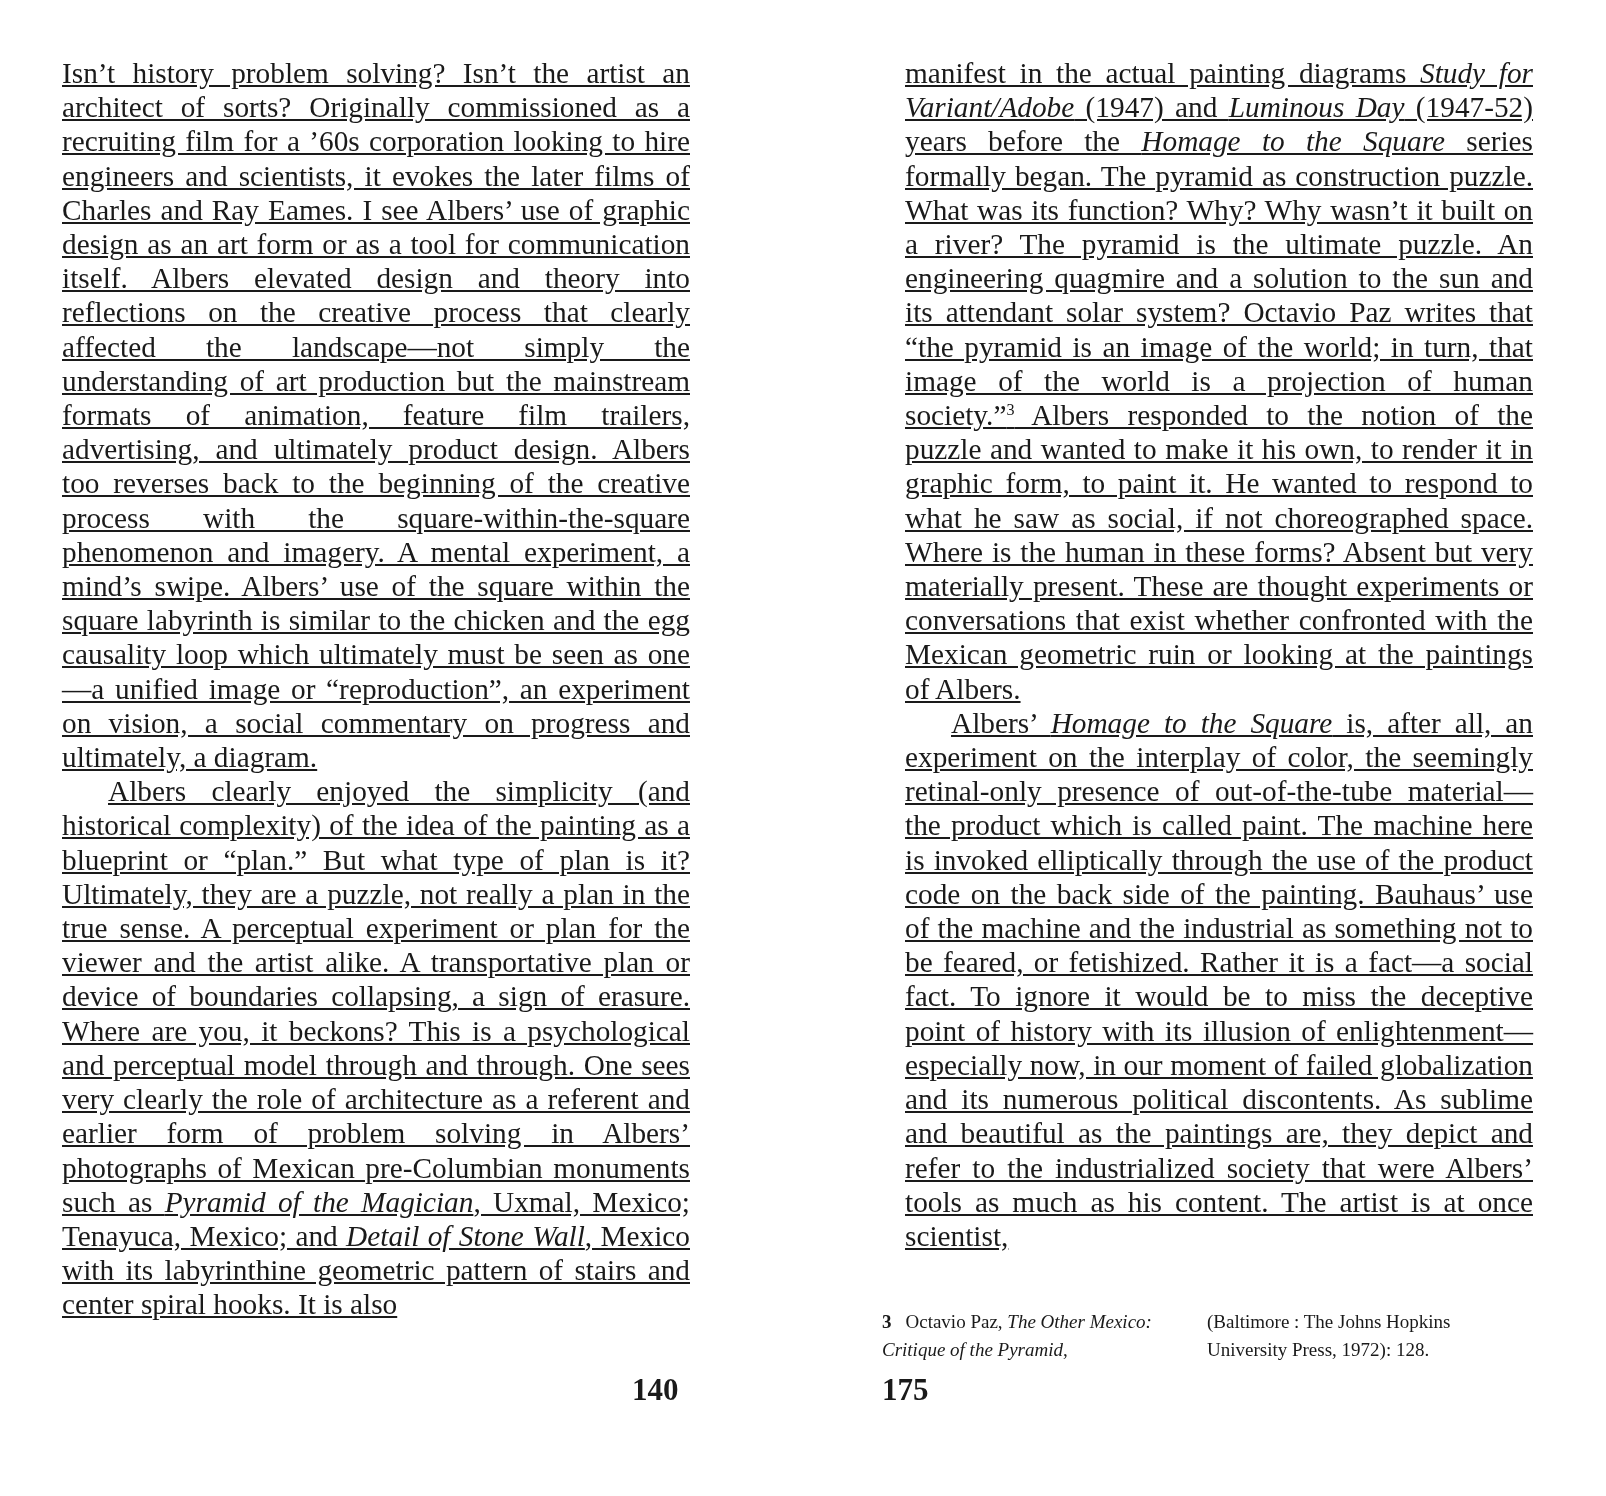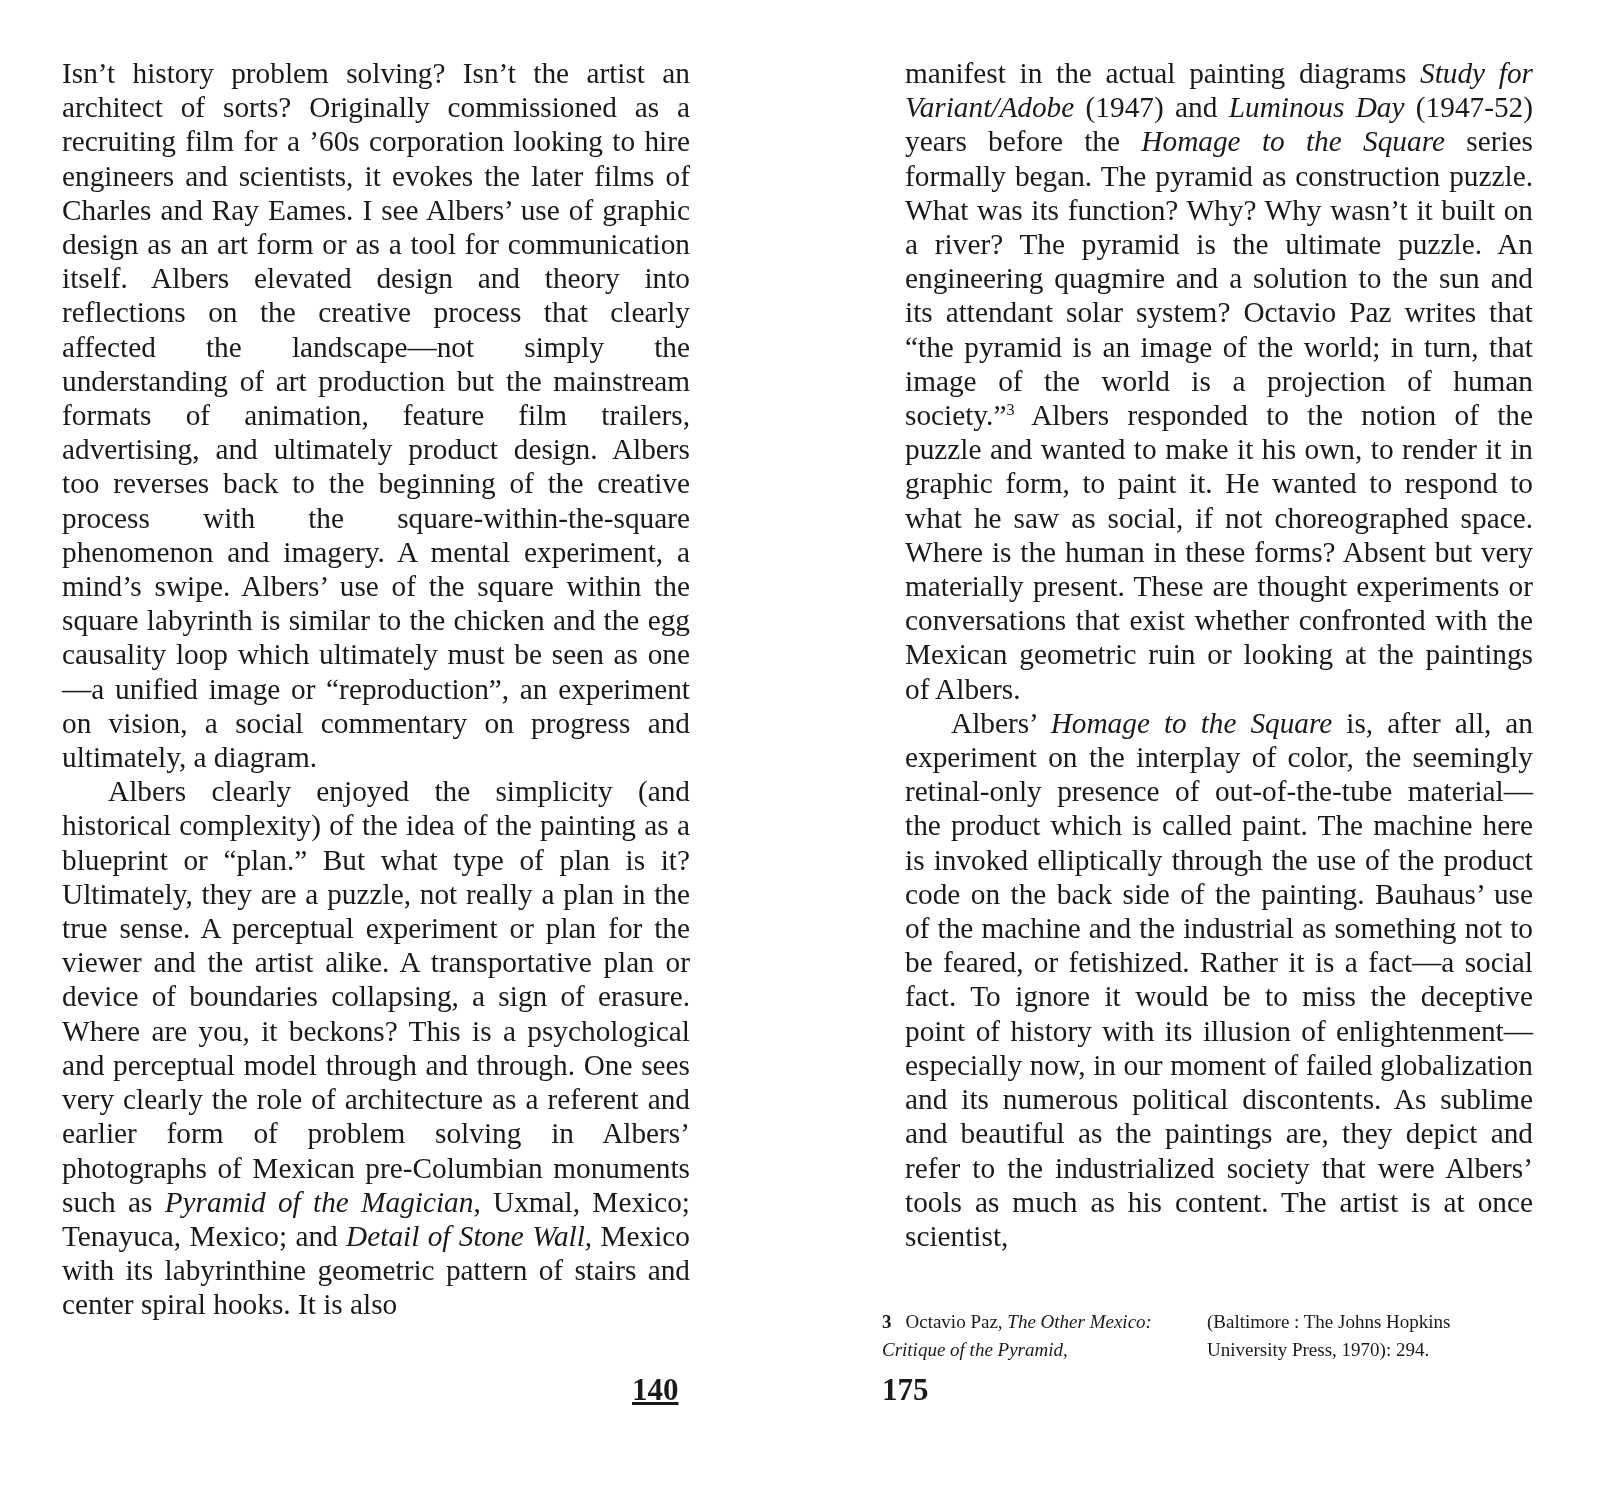--- a/index.html
+++ b/index.html
@@ -2,45 +2,45 @@
 <html><head>
 <meta charset="utf-8">
 <style>
   html, body { margin: 0; padding: 0; background: #ffffff; }
   body { width: 1606px; height: 1496px; position: relative; overflow: hidden;
          font-family: "Liberation Serif", "DejaVu Serif", serif; color: #1a1a1a; }
   .page { position: absolute; top: 56px; width: 628px; }
   .page.left { left: 62px; }
   .page.right { left: 905px; }
   .col p { margin: 0; font-size: 29.3px; line-height: 34.2px; text-align: justify;
-           text-align-last: left; hyphens: none; }
+           text-align-last: left; hyphens: none; text-decoration: underline; }
   .col p.indent { text-indent: 46px; }
   .col i { font-style: italic; }
   .col sup { font-size: 0.55em; vertical-align: 0.6em; line-height: 0; }
   .footnotes { position: absolute; top: 1308px; left: 882px; width: 626px;
                display: flex; gap: 24px; font-size: 19px; line-height: 28px; }
   .footnotes .fn-col { flex: 1; }
   .footnotes .fn-num { font-weight: bold; margin-right: 14px; }
   .folio { position: absolute; top: 1372px; font-size: 31px; font-weight: bold; }
-  .folio.left { left: 632px; text-decoration: underline; }
+  .folio.left { left: 632px; }
   .folio.right { left: 882px; }
 </style>
 </head>
 <body>
 
 <div class="page left col" id="left-body">
     <p><span>Isn’t history problem solving? Isn’t the artist an architect of sorts? Originally commissioned as a recruiting film for a ’60s corporation looking to hire engineers and scientists, it evokes the later films of Charles and Ray Eames. I see Albers’ use of graphic design as an art form or as a tool for communication itself. Albers elevated design and theory into reflections on the creative process that clearly affected the landscape—not simply the understanding of art production but the mainstream formats of animation, feature film trailers, advertising, and ultimately product design. Albers too reverses back to the beginning of the creative process with the square-within-the-square phenomenon and imagery. A mental experiment, a mind’s swipe. Albers’ use of the square within the square labyrinth is similar to the chicken and the egg causality loop which ultimately must be seen as one—a unified image or “reproduction”, an experiment on vision, a social commentary on progress and ultimately, a diagram.</span></p>
     <p class="indent"><span>Albers clearly enjoyed the simplicity (and historical complexity) of the idea of the painting as a blueprint or “plan.” But what type of plan is it? Ultimately, they are a puzzle, not really a plan in the true sense. A perceptual experiment or plan for the viewer and the artist alike. A transportative plan or device of boundaries collapsing, a sign of erasure. Where are you, it beckons? This is a psychological and perceptual model through and through. One sees very clearly the role of architecture as a referent and earlier form of problem solving in Albers’ photographs of Mexican pre-Columbian monuments such as </span><i>Pyramid of the Magician</i><span>, Uxmal, Mexico; Tenayuca, Mexico; and </span><i>Detail of Stone Wall</i><span>, Mexico with its labyrinthine geometric pattern of stairs and center spiral hooks. It is also</span></p>
   </div>
 <div class="page right col" id="right-body">
     <p><span>manifest in the actual painting diagrams </span><i>Study for Variant/Adobe</i><span> (1947) and </span><i>Luminous Day</i><span> (1947-52)  years before the </span><i>Homage to the Square</i><span> series formally began. The pyramid as construction puzzle. What was its function? Why? Why wasn’t it built on a river? The pyramid is the ultimate puzzle. An engineering quagmire and a solution to the sun and its attendant solar system? Octavio Paz writes that “the pyramid is an image of the world; in turn, that image of the world is a projection of human society.”</span><sup>3</sup><span> Albers responded to the notion of the puzzle and wanted to make it his own, to render it in graphic form, to paint it. He wanted to respond to what he saw as social, if not choreographed space. Where is the human in these forms? Absent but very materially present. These are thought experiments or conversations that exist whether confronted with the Mexican geometric ruin or looking at the paintings of Albers.</span></p>
     <p class="indent"><span>Albers’ </span><i>Homage to the Square</i><span> is, after all, an experiment on the interplay of color, the seemingly retinal-only presence of out-of-the-tube material—the product which is called paint. The machine here is invoked elliptically through the use of the product code on the back side of the painting. Bauhaus’ use of the machine and the industrial as something not to be feared, or fetishized. Rather it is a fact—a social fact. To ignore it would be to miss the deceptive point of history with its illusion of enlightenment—especially now, in our moment of failed globalization and its numerous political discontents. As sublime and beautiful as the paintings are, they depict and refer to the industrialized society that were Albers’ tools as much as his content. The artist is at once scientist,</span></p>
   </div>
 
 <div class="footnotes">
   <div class="fn-col">
     <span class="fn-num">3</span><span id="fn-col1"><span>Octavio Paz, </span><i>The Other Mexico: Critique of the Pyramid</i><span>,</span></span>
   </div>
-  <div class="fn-col" id="fn-col2"><span>(Baltimore : The Johns Hopkins University Press, 1970): 294.</span></div>
+  <div class="fn-col" id="fn-col2"><span>(Baltimore : The Johns Hopkins University Press, 1972): 128.</span></div>
 </div>
 
 <div class="folio left">140</div>
 <div class="folio right">175</div>
 
 </body></html>

